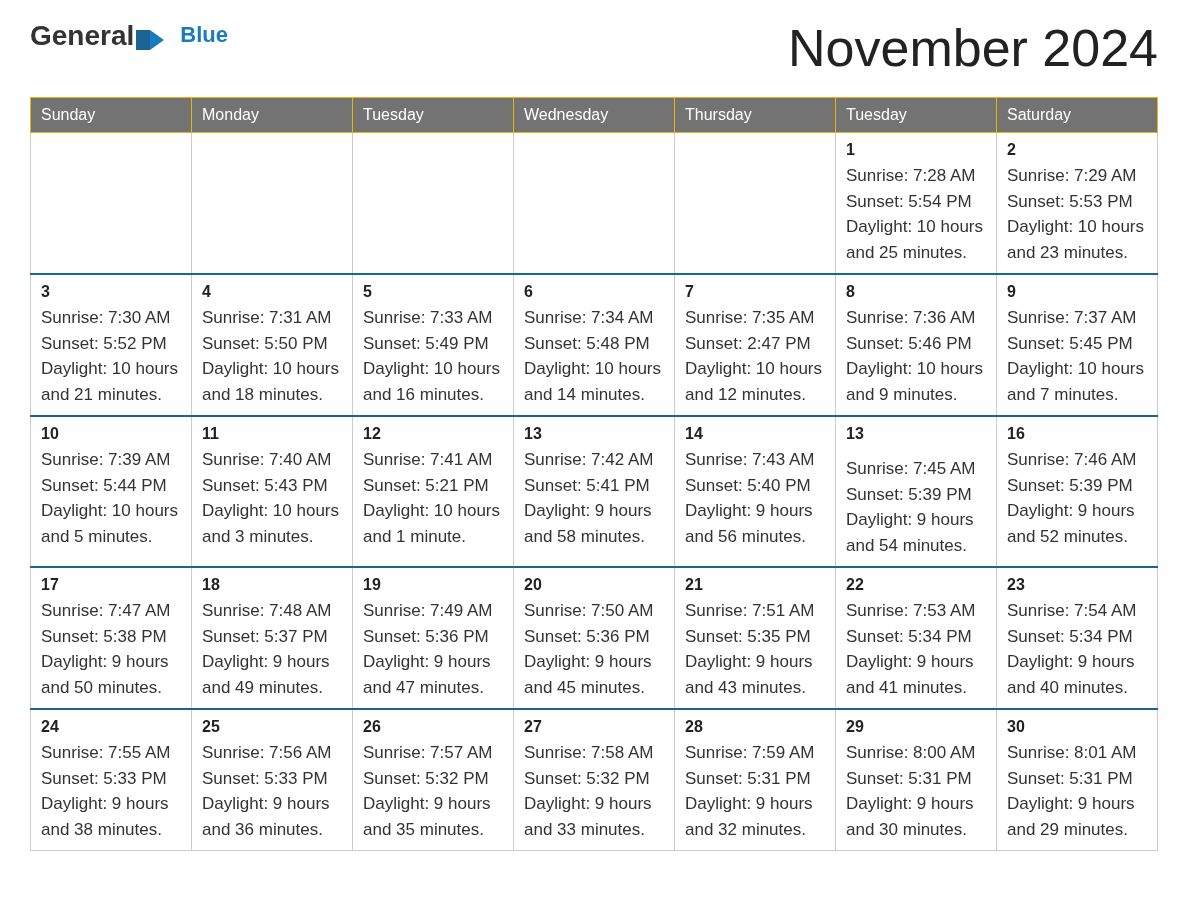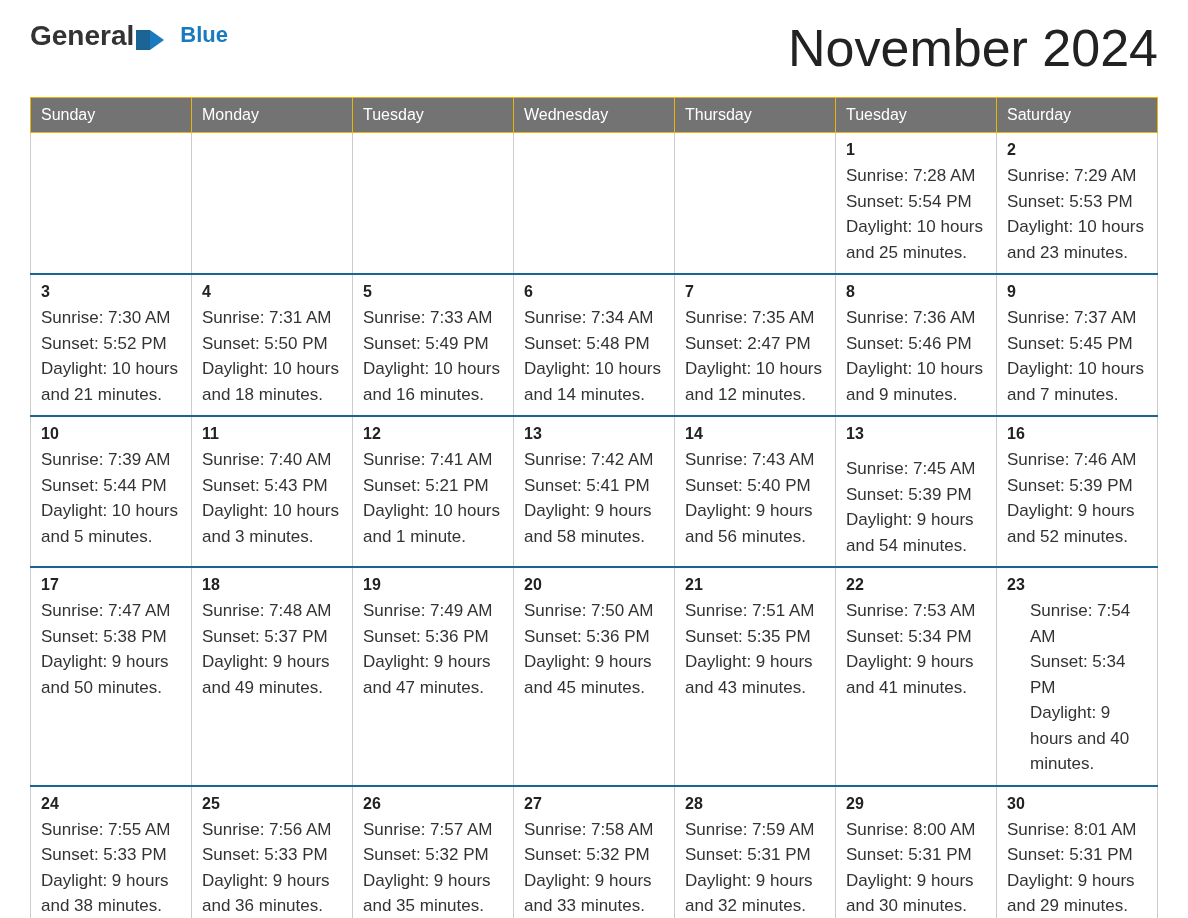--- a/index.html
+++ b/index.html
@@ -271,21 +271,21 @@
 Daylight: 9 hours and 43 minutes.</div>
         </td>
         <td>
           <span class="day-number">22</span>
           <div class="day-info" style="white-space: pre-line;">Sunrise: 7:53 AM
 Sunset: 5:34 PM
 Daylight: 9 hours and 41 minutes.</div>
         </td>
         <td>
           <span class="day-number">23</span>
-          <div class="day-info" style="white-space: pre-line; margin-left: 23px;">Sunrise: 7:54 AM
+          <div class="day-info" style="white-space: pre-line;">Sunrise: 7:54 AM
 Sunset: 5:34 PM
 Daylight: 9 hours and 40 minutes.</div>
         </td>
       </tr>
       <tr class="row-separator">
         <td>
           <span class="day-number">24</span>
           <div class="day-info" style="white-space: pre-line;">Sunrise: 7:55 AM
 Sunset: 5:33 PM
 Daylight: 9 hours and 38 minutes.</div>

